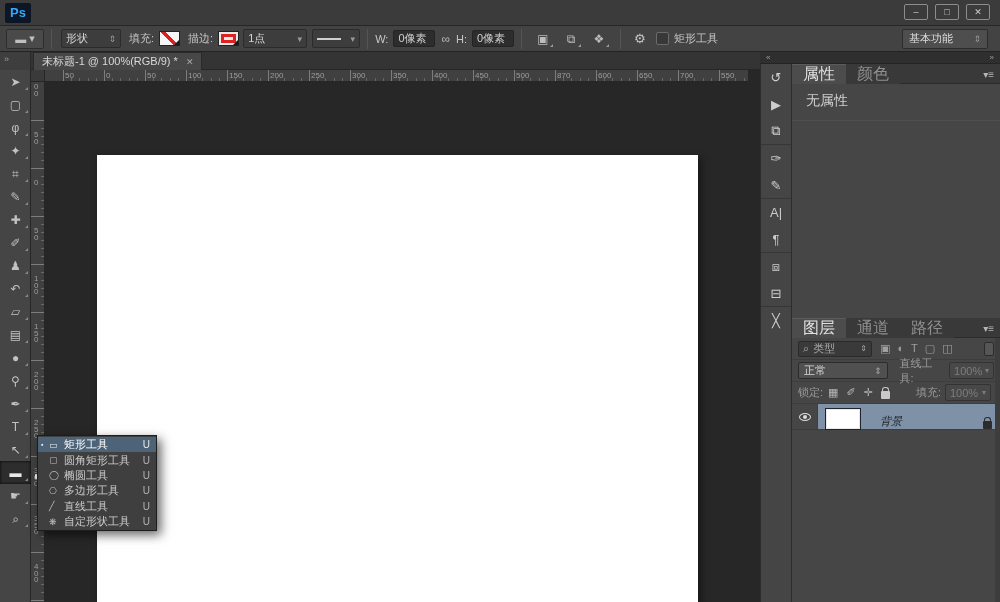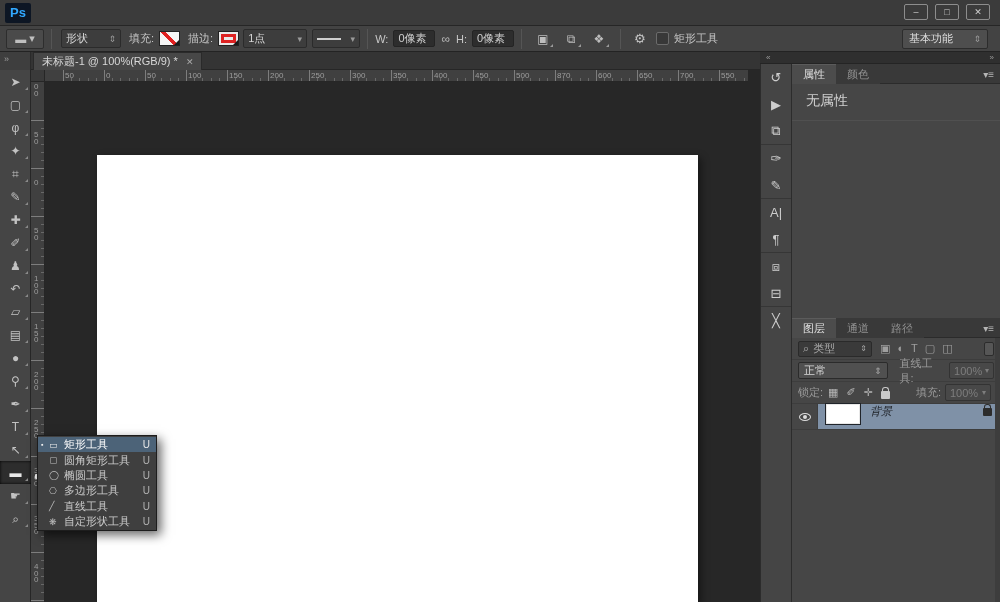--- a/index.html
+++ b/index.html
@@ -116,21 +116,21 @@
   .collapsebar .cl { position:absolute; left:6px; top:1px; }
   .collapsebar .cr { position:absolute; right:6px; top:1px; }
   .dockstrip { position:absolute; left:760px; top:64px; width:32px; height:538px; background:#454545;
     border-right:1px solid #2c2c2c; border-left:1px solid #2c2c2c; }
   .dockicon { width:30px; height:27px; display:flex; align-items:center; justify-content:center;
     color:#cdcdcd; font-size:13px; }
   .dockicon.sep { border-bottom:1px solid #363636; }
 
   
   .panel-tabs { position:absolute; display:flex; background:#393939; border-bottom:1px solid #2b2b2b; }
-  .ptab { height:20px; padding:8px 11px; display:flex; align-items:center; font-size:11px; color:#8f8f8f;
+  .ptab { height:20px; padding:8px 11px; display:flex; align-items:center; font-size:16px; color:#8f8f8f;
     background:#393939; }
   .ptab.active { background:#4c4c4c; color:#e0e0e0; border-top:1px solid #5b5b5b; }
   .panelmenu { position:absolute; right:6px; height:20px; display:flex; align-items:center; color:#b5b5b5;
     font-size:10px; }
 
   .propsbody { position:absolute; left:792px; top:84px; width:208px; height:234px; background:#464646; }
   .noprops { padding:8px 0 0 14px; color:#cfcfcf; font-size:14px; }
   .propsdivider { position:absolute; left:0; top:36px; width:208px; height:1px; background:#3a3a3a;
     border-bottom:1px solid #505050; }
 
@@ -157,21 +157,21 @@
     border:1.5px solid #c9c9c9; border-bottom:none; border-radius:3px 3px 0 0; }
   .lockglyph.dark { background:#2c2c2c; }
   .lockglyph.dark::before { border-color:#2c2c2c; }
 
   .layerrow { display:flex; align-items:stretch; height:26px; border-bottom:1px solid #3d3d3d; }
   .eyecol { width:26px; background:#464646; border-right:1px solid #3d3d3d; display:flex; align-items:center;
     justify-content:center; }
   .eye { width:12px; height:8px; border:1px solid #dcdcdc; border-radius:50%; position:relative; }
   .eye::after { content:""; position:absolute; left:3px; top:1px; width:4px; height:4px; border-radius:50%;
     background:#dcdcdc; }
-  .layersel { flex:1; background:#7f91a7; display:flex; align-items:flex-start; padding:0 8px; gap:10px; }
+  .layersel { flex:1; background:#7f91a7; display:flex; align-items:flex-end; padding:0 8px; gap:20px; }
   .layerthumb { width:34px; height:20px; background:#fff; border:1px solid #e8e8e8; outline:1px solid #20242a; }
   .layername { flex:1; font-style:italic; font-size:11px; color:#20242a; }
   .layerempty { height:176px; background:#464646; }
   .panelscroll { position:absolute; right:0; top:0; width:5px; height:100%; background:#3d3d3d; }
 </style>
 </head>
 <body>
 
 <div id="app">
 

